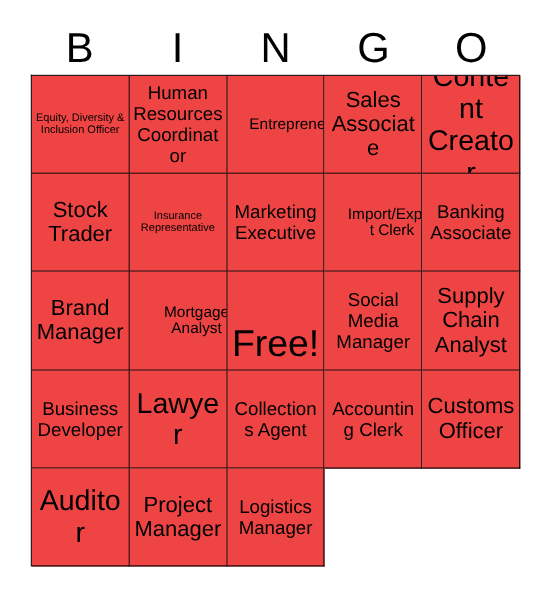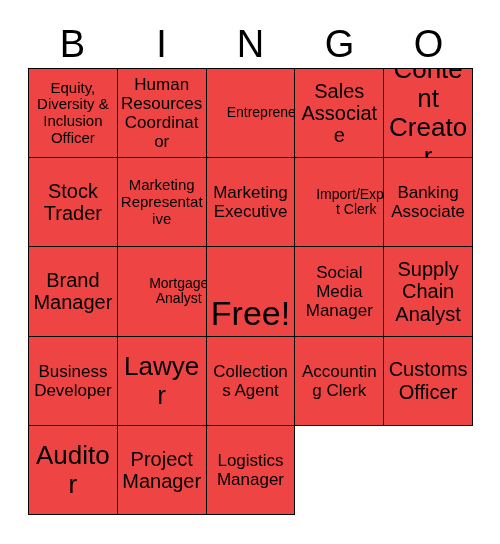--- a/index.html
+++ b/index.html
@@ -78,21 +78,21 @@
     word-wrap: break-word;
     color: #000000;
   }
 
   
   .fs-xxl .cell-text { font-size: 34px; margin-top: 43px; }
   .fs-xl  .cell-text { font-size: 26px; }
   .fs-lg  .cell-text { font-size: 20px; }
   .fs-md  .cell-text { font-size: 17px; }
   .fs-sm  .cell-text { font-size: 14px; padding-left: 34px; }
-  .fs-xs  .cell-text { font-size: 15px; }
+  .fs-xs  .cell-text { font-size: 10px; }
 </style>
 </head>
 <body>
 
 <div id="bingo-card">
 
   <div id="header-row">
     <div class="header-letter">B</div>
     <div class="header-letter">I</div>
     <div class="header-letter">N</div>
@@ -113,21 +113,21 @@
       <div class="cell fs-lg">
         <span class="cell-text">Sales Associate</span>
       </div>
       <div class="cell fs-xl">
         <span class="cell-text">Content Creator</span>
       </div>
       <div class="cell fs-lg">
         <span class="cell-text">Stock Trader</span>
       </div>
       <div class="cell fs-xs">
-        <span class="cell-text">Marketing Representative</span>
+        <span class="cell-text">Insurance Representative</span>
       </div>
       <div class="cell fs-md">
         <span class="cell-text">Marketing Executive</span>
       </div>
       <div class="cell fs-sm">
         <span class="cell-text">Import/Export Clerk</span>
       </div>
       <div class="cell fs-md">
         <span class="cell-text">Banking Associate</span>
       </div>

